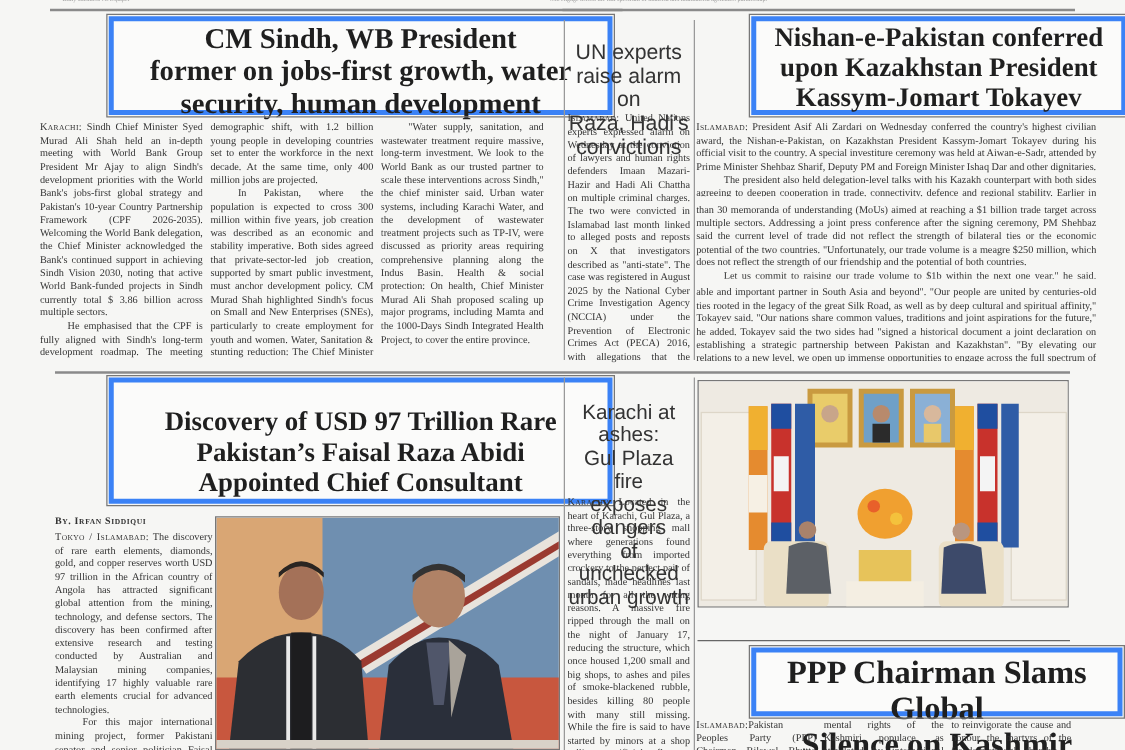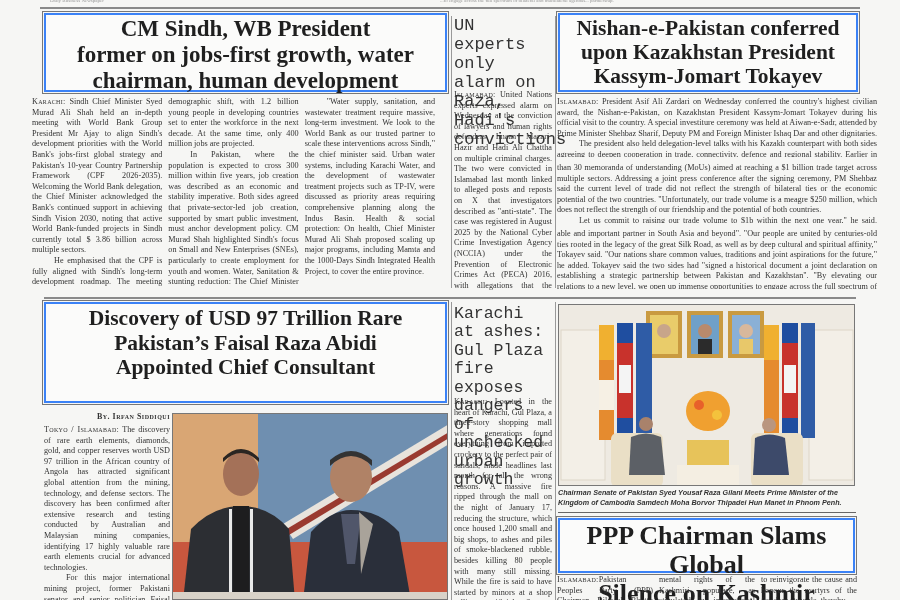--- a/index.html
+++ b/index.html
@@ -4,52 +4,52 @@
 <style>
   * { box-sizing: border-box; margin: 0; padding: 0; }
   html, body { width: 900px; height: 600px; overflow: hidden; background: #f4f4f2; }
   body { font-family: "Liberation Serif", "DejaVu Serif", serif; color: #2b2b2b; position: relative; }
   .page { position: absolute; left: 0; top: 0; width: 900px; height: 600px; background: #f6f6f4; }
   .topstrip { position: absolute; top: 0; left: 40px; right: 20px; height: 6px; font-size: 5px; color: #999; overflow: hidden; white-space: nowrap; }
   .topstrip .l { position: absolute; left: 10px; top: -2px; }
   .topstrip .r { position: absolute; left: 400px; top: -2px; }
   .rule { position: absolute; height: 2px; background: #8a8a8a; }
 
-  .box { position: absolute; border: 2px solid #3b82f6; background: #fbfbfa; outline: 1px solid #777; outline-offset: 1px; }
+  .box { position: absolute; border: 4px solid #3b82f6; background: #fbfbfa; outline: 1px solid #777; outline-offset: 1px; margin-left: 43px; }
   .hl { font-family: "Liberation Serif", serif; font-weight: bold; color: #1f1f1f; text-align: center; line-height: 1.12; }
-  .sidehl { font-family: Liberation Mono, monospace; color: #333; line-height: 1.12; }
+  .sidehl { font-family: Liberation Sans, sans-serif; color: #333; text-align: center; line-height: 1.12; margin-top: 16px; }
 
   .cols { position: absolute; display: flex; gap: 6px; }
   .col { flex: 1; font-size: 8.2px; line-height: 10.6px; text-align: justify; color: #333; overflow: hidden; }
   .col p { margin: 0; }
   .col p.ind { text-indent: 22px; }
   .dateline { font-variant: small-caps; letter-spacing: 0.3px; }
   .vrule { position: absolute; width: 1px; background: #999; }
 
   .photo { position: absolute; overflow: hidden; border: 1px solid #777; }
   .caption { position: absolute; font-family: "Liberation Sans", sans-serif; font-style: italic; font-weight: bold; font-size: 7.2px; line-height: 10px; color: #333; }
-  .byline { position: absolute; font-variant: small-caps; font-weight: bold; font-size: 8px; text-align: right; color: #333; letter-spacing: 0.5px; }
+  .byline { position: absolute; font-variant: small-caps; font-weight: bold; font-size: 8px; text-align: left; color: #333; letter-spacing: 0.5px; }
 </style>
 </head>
 <body>
 
 <div class="page">
 
   <div class="topstrip">
     <span class="l">Daily Business Newspaper</span>
     <span class="r">...to engage across the full spectrum of bilateral and multilateral agendas... partnership.</span>
   </div>
   <div class="rule" style="left:40px; top:7px; width:458px;"></div>
   <div class="rule" style="left:450px; top:7px; width:410px;"></div>
 
   <div class="box" style="left:44px; top:13px; width:403px; height:79px;">
     <div class="hl" style="font-size:23px; padding-top:1px;">
       <div>CM Sindh, WB President</div>
       <div>former on jobs-first growth, water</div>
-      <div>chairman, human development</div>
+      <div>security, human development</div>
     </div>
   </div>
 
   <div class="cols" style="left:32px; top:97px; width:403px; height:192px;">
     <div class="col">
       <p><span class="dateline">Karachi:</span><span> Sindh Chief Minister Syed Murad Ali Shah held an in-depth meeting with World Bank Group President Mr Ajay to align Sindh's development priorities with the World Bank's jobs-first global strategy and Pakistan's 10-year Country Partnership Framework (CPF 2026-2035). Welcoming the World Bank delegation, the Chief Minister acknowledged the Bank's continued support in achieving Sindh Vision 2030, noting that active World Bank-funded projects in Sindh currently total $ 3.86 billion across multiple sectors.</span></p>
       <p class="ind">He emphasised that the CPF is fully aligned with Sindh's long-term development roadmap. The meeting was attended by provincial ministers, the chief secretary, the chairman P&amp;D, PSCM and other concerned. Jobs creation: The World Bank President underscored that the world is entering a major</p>
     </div>
     <div class="col">
       <p>demographic shift, with 1.2 billion young people in developing countries set to enter the workforce in the next decade. At the same time, only 400 million jobs are projected.</p>
@@ -57,21 +57,21 @@
     </div>
     <div class="col">
       <p class="ind">"Water supply, sanitation, and wastewater treatment require massive, long-term investment. We look to the World Bank as our trusted partner to scale these interventions across Sindh," the chief minister said. Urban water systems, including Karachi Water, and the development of wastewater treatment projects such as TP-IV, were discussed as priority areas requiring comprehensive planning along the Indus Basin. Health &amp; social protection: On health, Chief Minister Murad Ali Shah proposed scaling up major programs, including Mamta and the 1000-Days Sindh Integrated Health Project, to cover the entire province.</p>
     </div>
   </div>
 
   <div class="vrule" style="left:451px; top:16px; height:272px;"></div>
 
   <div class="sidehl" style="position:absolute; left:454px; top:16px; width:98px; font-size:17px;">
     <div>UN experts</div>
-    <div>only alarm on</div>
+    <div>raise alarm on</div>
     <div>Raza, Hadi's</div>
     <div>convictions</div>
   </div>
   <div class="cols" style="left:454px; top:90px; width:98px; height:200px;">
     <div class="col">
       <p><span class="dateline">Islamabad:</span><span> United Nations experts expressed alarm on Wednesday at the conviction of lawyers and human rights defenders Imaan Mazari-Hazir and Hadi Ali Chattha on multiple criminal charges. The two were convicted in Islamabad last month linked to alleged posts and reposts on X that investigators described as "anti-state". The case was registered in August 2025 by the National Cyber Crime Investigation Agency (NCCIA) under the Prevention of Electronic Crimes Act (PECA) 2016, with allegations that the content was aimed at undermining state institutions and aligning with proscribed organisations or individuals.</span></p>
     </div>
   </div>
 
   <div class="vrule" style="left:555px; top:16px; height:272px;"></div>
@@ -93,21 +93,21 @@
       <p class="ind">Let us commit to raising our trade volume to $1b within the next one year," he said. President Tokayev described Pakistan as a "reli-</p>
     </div>
     <div class="col">
       <p>able and important partner in South Asia and beyond". "Our people are united by centuries-old ties rooted in the legacy of the great Silk Road, as well as by deep cultural and spiritual affinity," Tokayev said. "Our nations share common values, traditions and joint aspirations for the future," he added. Tokayev said the two sides had "signed a historical document a joint declaration on establishing a strategic partnership between Pakistan and Kazakhstan". "By elevating our relations to a new level, we open up immense opportunities to engage across the full spectrum of bilateral and multilateral agendas," he said.</p>
     </div>
   </div>
 
   <div class="rule" style="left:44px; top:297px; width:812px;"></div>
 
   <div class="box" style="left:44px; top:302px; width:403px; height:101px;">
-    <div class="hl" style="font-size:21.5px; padding-top:2px; line-height:1.14;">
+    <div class="hl" style="font-size:21.5px; padding-top:19px; line-height:1.14;">
       <div>Discovery of USD 97 Trillion Rare</div>
       <div>Pakistan’s Faisal Raza Abidi</div>
       <div>Appointed Chief Consultant</div>
     </div>
   </div>
   <div class="byline" style="left:44px; top:412px; width:126px;">By. Irfan Siddiqui</div>
   <div class="cols" style="left:44px; top:425px; width:126px; height:175px;">
     <div class="col">
       <p><span class="dateline">Tokyo / Islamabad:</span><span> The discovery of rare earth elements, diamonds, gold, and copper reserves worth USD 97 trillion in the African country of Angola has attracted significant global attention from the mining, technology, and defense sectors. The discovery has been confirmed after extensive research and testing conducted by Australian and Malaysian mining companies, identifying 17 highly valuable rare earth elements crucial for advanced technologies.</span></p>
       <p class="ind">For this major international mining project, former Pakistani senator and senior politician Faisal Raza Abidi has been officially appointed as the Chief Consultant. The project is being developed jointly by the African Tobacco Company and the UAE-based</p>
@@ -197,21 +197,20 @@
       <rect x="118" y="160" width="62" height="22" fill="#f4eee2"></rect>
 
       <rect x="52" y="128" width="52" height="54" rx="6" fill="#eadfc6"></rect>
       <rect x="192" y="128" width="52" height="54" rx="6" fill="#eadfc6"></rect>
       <circle cx="87" cy="119" r="7" fill="#a9826b"></circle>
       <path d="M70 170 L72 132 Q87 125 102 132 L106 170 Z" fill="#5c6066"></path>
       <circle cx="210" cy="120" r="7" fill="#b99680"></circle>
       <path d="M194 170 L196 133 Q210 126 226 133 L230 170 Z" fill="#3d4a6a"></path>
     </svg>
   </div>
-  <div class="caption" style="left:558px; top:488px; width:300px;">Chairman Senate of Pakistan Syed Yousaf Raza Gilani Meets Prime Minister of the Kingdom of Cambodia Samdech Moha Borvor Thipadei Hun Manet in Phnom Penh.</div>
 
   <div class="rule" style="left:558px; top:512px; width:298px; height:1px; background:#666;"></div>
 
   <div class="box" style="left:558px; top:518px; width:297px; height:55px;">
     <div class="hl" style="font-size:26px; padding-top:1px;">
       <div>PPP Chairman Slams Global</div>
       <div>Silence on Kashmir</div>
     </div>
   </div>
   <div class="cols" style="left:557px; top:575px; width:300px; height:25px;">

